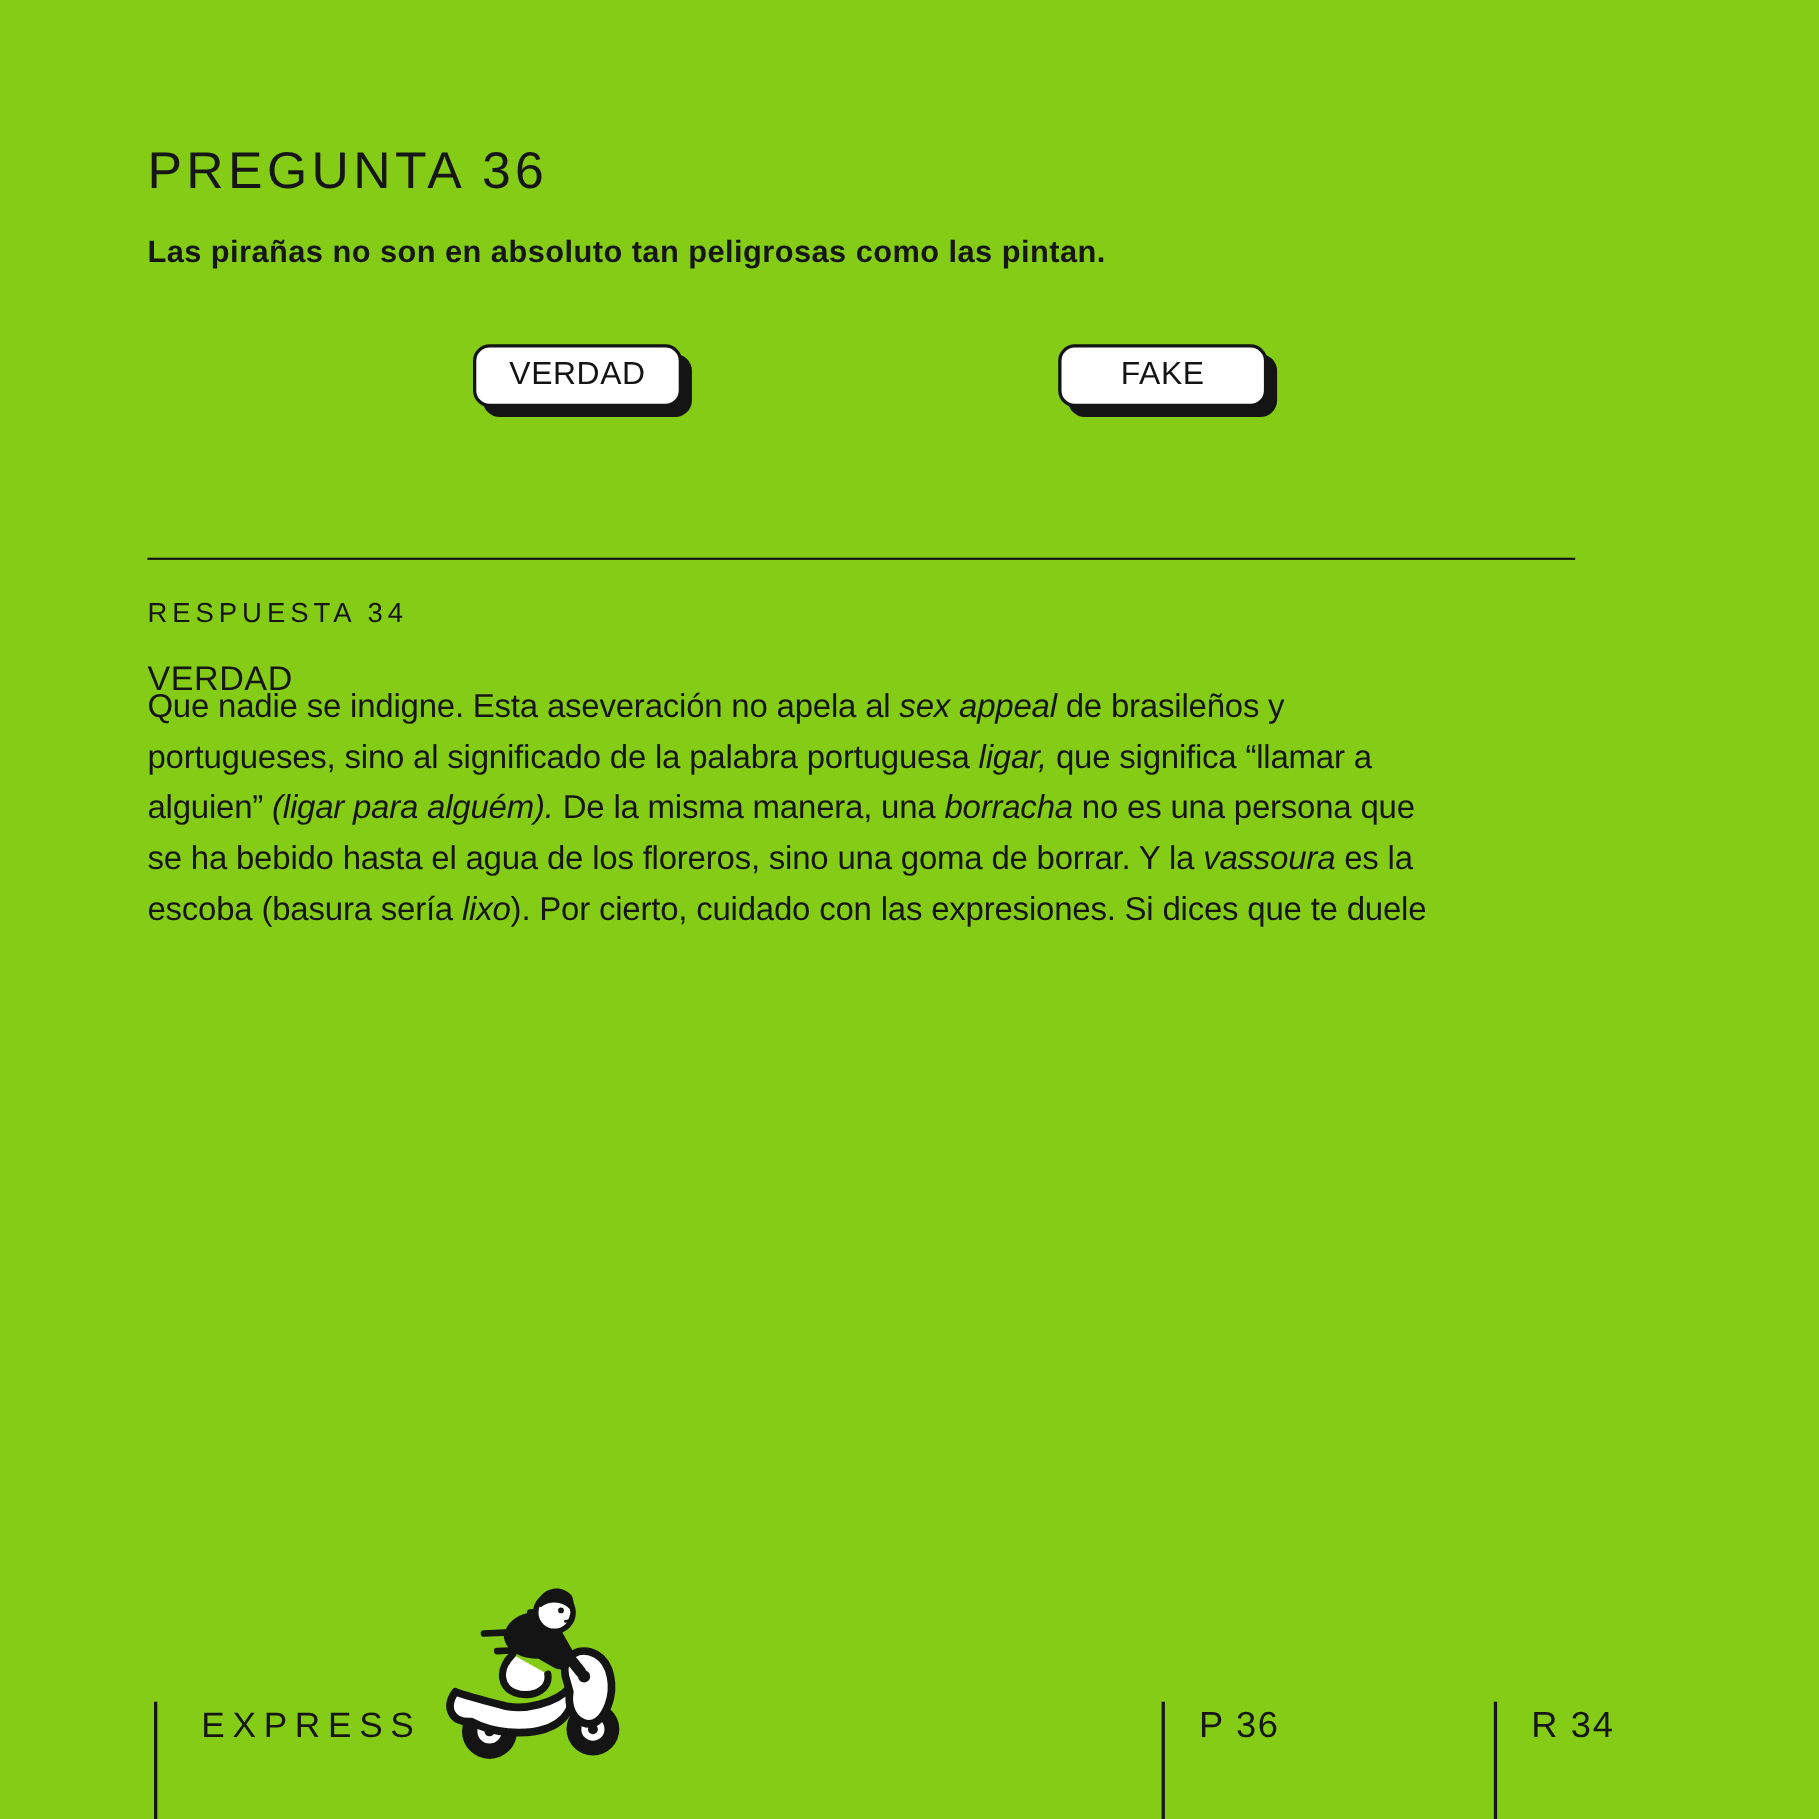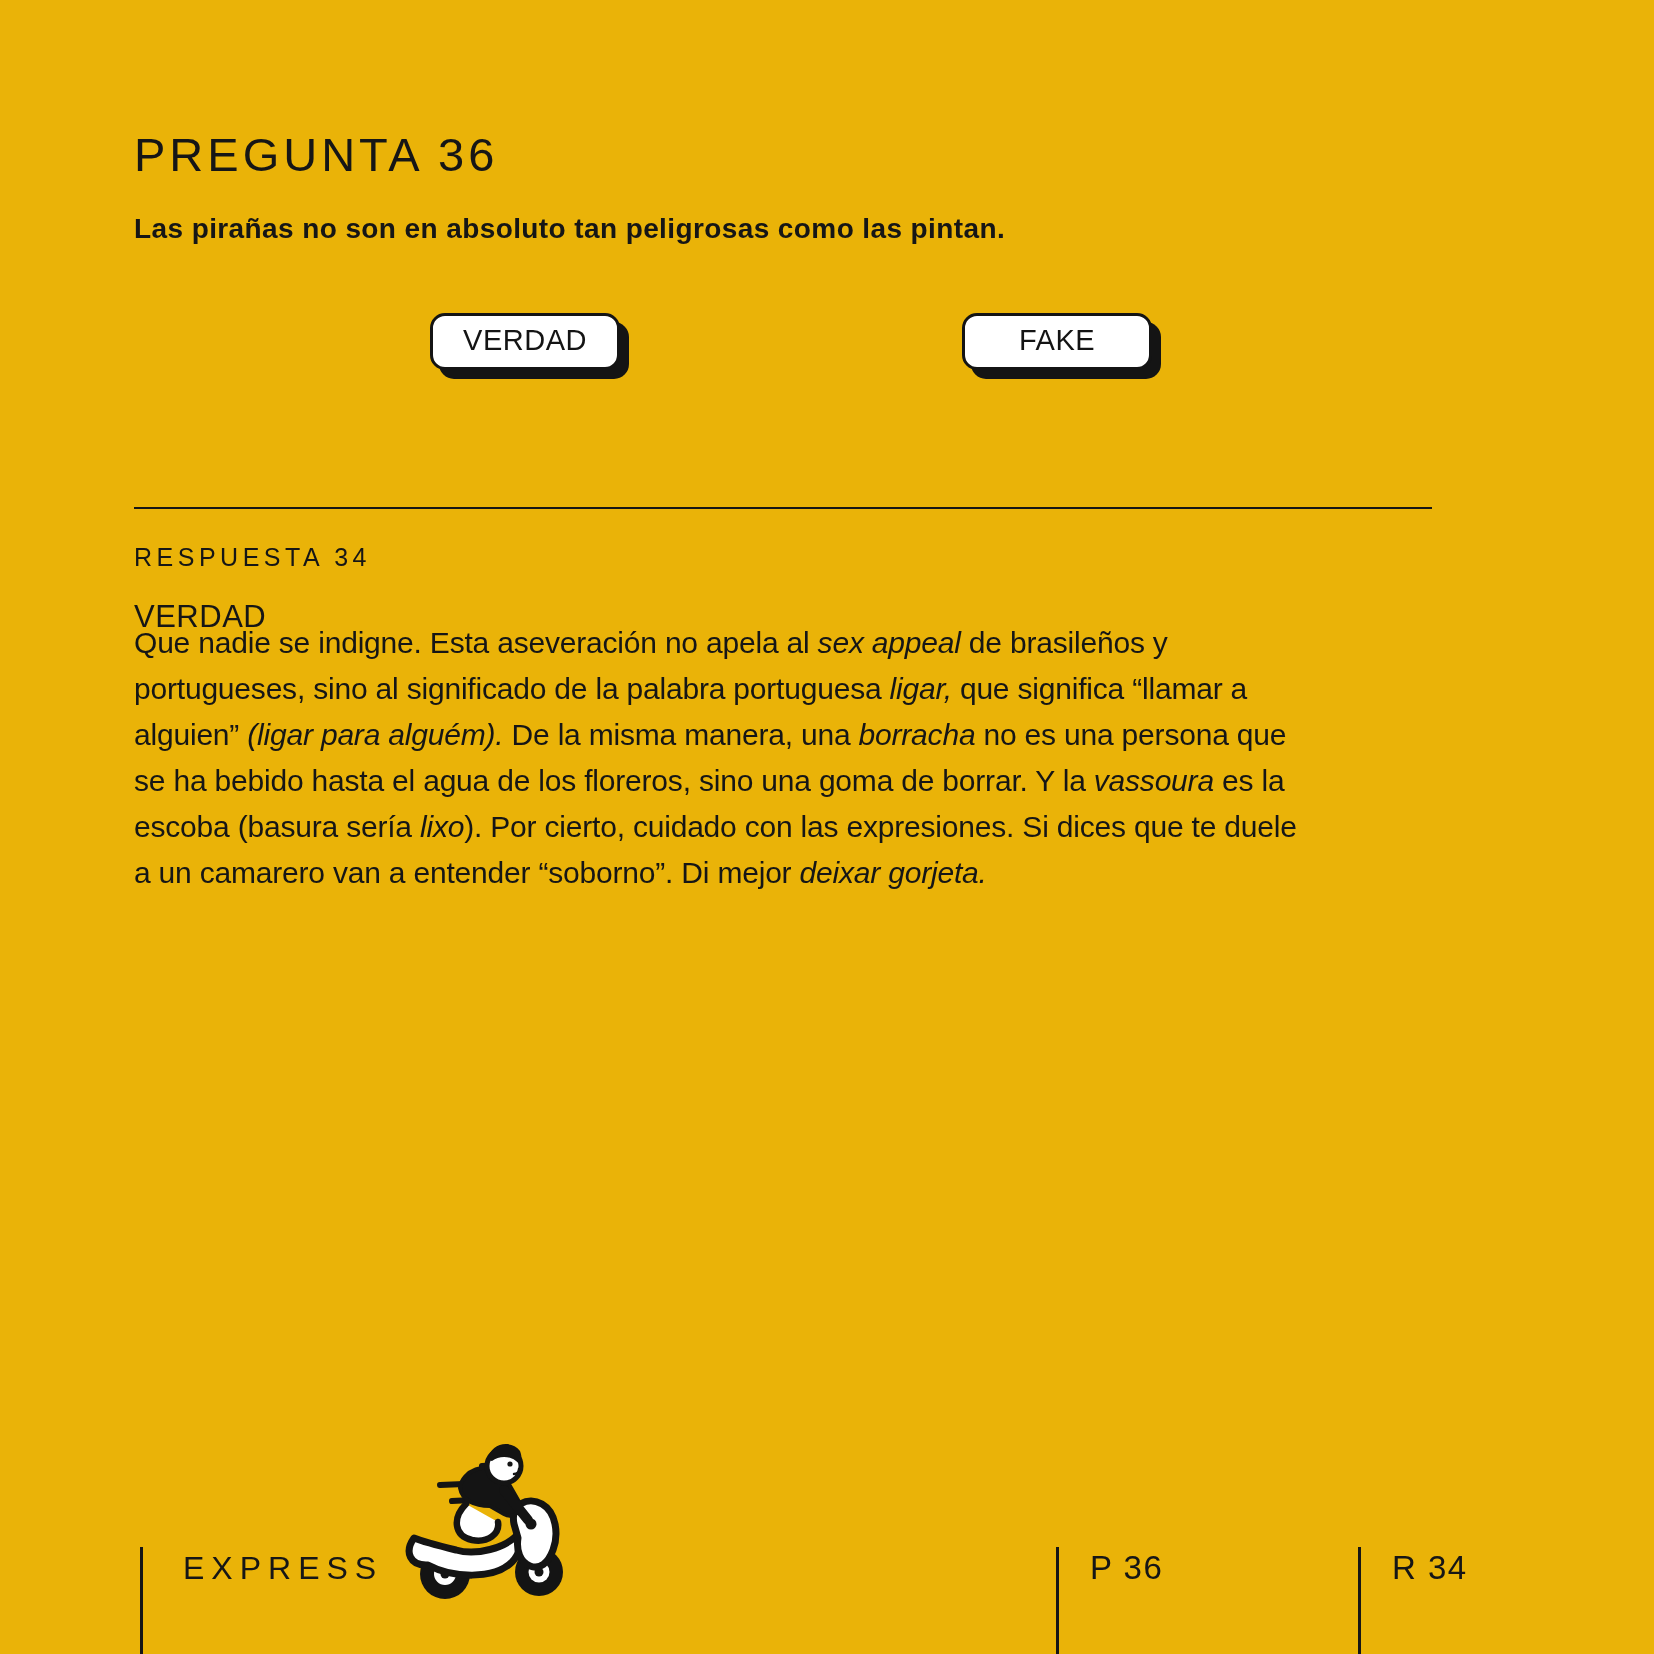--- a/index.html
+++ b/index.html
@@ -1,20 +1,20 @@
 <!DOCTYPE html>
 <html lang="es"><head>
 <meta charset="utf-8">
 <style>
   html, body { margin: 0; padding: 0; background: #ffffff; }
   .page {
     position: relative;
     width: 1654px;
     height: 1654px;
-    background: #eab308;
+    background: #84cc16;
     color: #161616;
     font-family: "Liberation Sans", sans-serif;
     overflow: hidden;
   }
 
   
   .title {
     position: absolute;
     left: 134px; top: 96px;
     font-size: 47px;
@@ -136,21 +136,20 @@
   <hr class="divider">
 
   <div class="answer-label">RESPUESTA 34</div>
   <div class="answer-verdict">VERDAD</div>
   <div class="answer-paragraph">
       <div class="para-line"><span>Que nadie se indigne. Esta aseveración no apela al </span><em>sex appeal</em><span> de brasileños y</span></div>
       <div class="para-line"><span>portugueses, sino al significado de la palabra portuguesa </span><em>ligar,</em><span> que significa “llamar a</span></div>
       <div class="para-line"><span>alguien” </span><em>(ligar para alguém).</em><span> De la misma manera, una </span><em>borracha</em><span> no es una persona que</span></div>
       <div class="para-line"><span>se ha bebido hasta el agua de los floreros, sino una goma de borrar. Y la </span><em>vassoura</em><span> es la</span></div>
       <div class="para-line"><span>escoba (basura sería </span><em>lixo</em><span>). Por cierto, cuidado con las expresiones. Si dices que te duele</span></div>
-      <div class="para-line"><span>a un camarero van a entender “soborno”. Di mejor </span><em>deixar gorjeta.</em></div>
     </div>
 
   <span class="footer-vline vline-express"></span>
   <span class="express-label">EXPRESS</span>
 
   <svg class="moto" viewBox="0 0 172 166" aria-hidden="true">
 
     <g stroke="#141414" stroke-width="6" stroke-linecap="round" fill="none">
       <line x1="80" y1="28" x2="112" y2="26"></line>
       <line x1="38" y1="47" x2="86" y2="45"></line>

